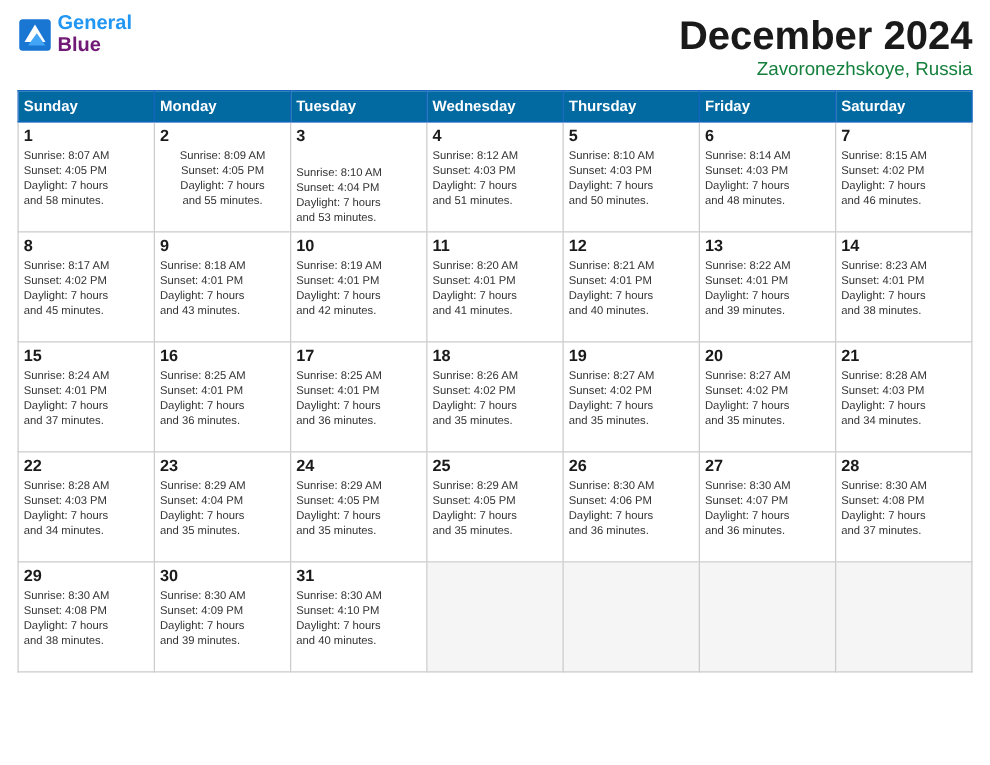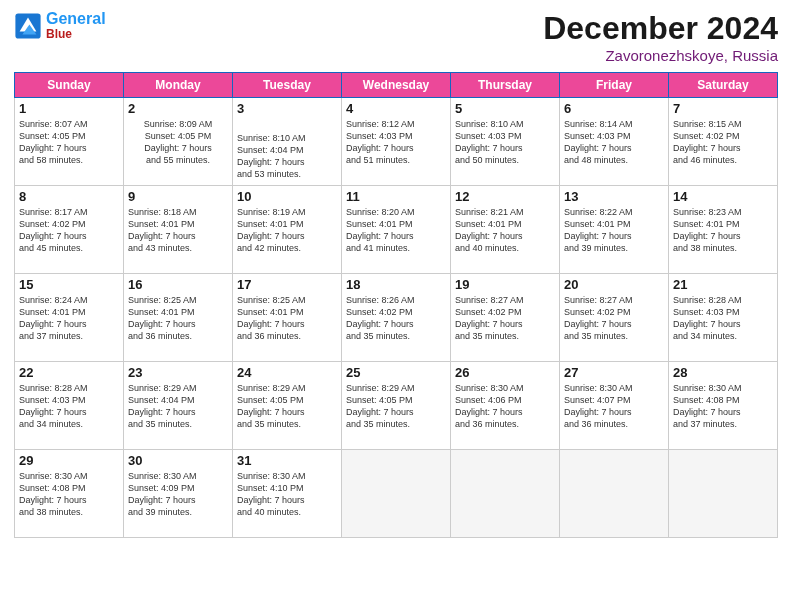--- a/index.html
+++ b/index.html
@@ -34,34 +34,34 @@
     .title-block {
       text-align: right;
     }
     .month-title {
       font-size: 32px;
       font-weight: bold;
       color: #1a1a1a;
     }
     .location {
       font-size: 15px;
-      color: #701a75;
+      color: #15803d;
     }
     .calendar {
       width: 100%;
       border-collapse: collapse;
       table-layout: fixed;
     }
     .calendar th {
-      background: #ec4899;
+      background: #0369a1;
       color: #fff;
       font-size: 12px;
       font-weight: bold;
       padding: 5px 4px;
-      text-align: center;
+      text-align: left;
       border: 1px solid #1565C0;
     }
     .calendar td {
       border: 1px solid #ccc;
       vertical-align: top;
       padding: 3px 4px;
       font-size: 9.5px;
       color: #333;
       height: 88px;
       background: #fff;
@@ -90,21 +90,21 @@
     <div class="logo">
       <svg class="logo-icon" viewBox="0 0 40 40">
         <rect x="2" y="2" width="36" height="36" rx="4" fill="#1976D2"></rect>
         <polygon points="8,28 20,8 32,28" fill="white"></polygon>
         <polygon points="20,28 30,14 40,28" fill="#42A5F5" transform="translate(-8,4)"></polygon>
       </svg>
       <div>
         <div style="font-size:16px;font-weight:bold;color:#1a1a1a;line-height:1.15;">
           <span style="color:#2196F3;">General</span>
         </div>
-        <div style="font-size:12px;font-weight:bold;color:#b91c1c;line-height:1.15;">Blue</div>
+        <div style="font-size:16px;font-weight:bold;color:#701a75;line-height:1.15;">Blue</div>
       </div>
     </div>
     <div class="title-block">
       <div class="month-title">December 2024</div>
       <div class="location">Zavoronezhskoye, Russia</div>
     </div>
   </div>
 
   <table class="calendar">
     <thead>

